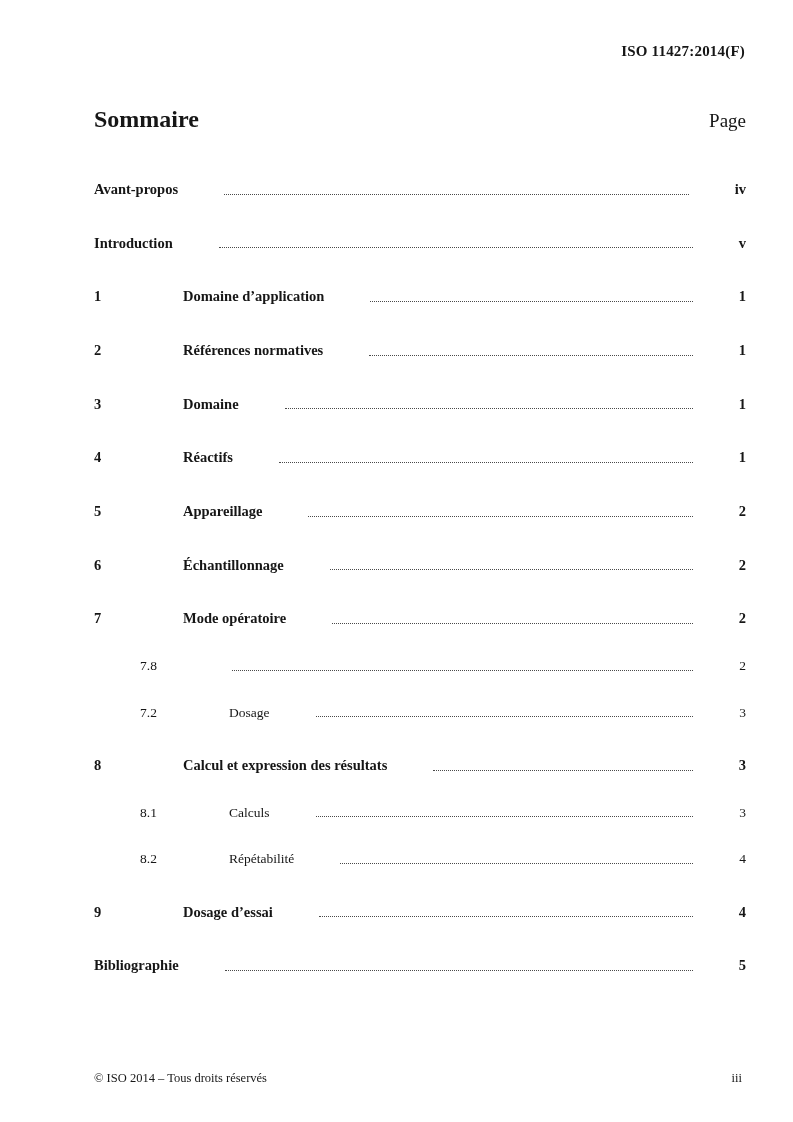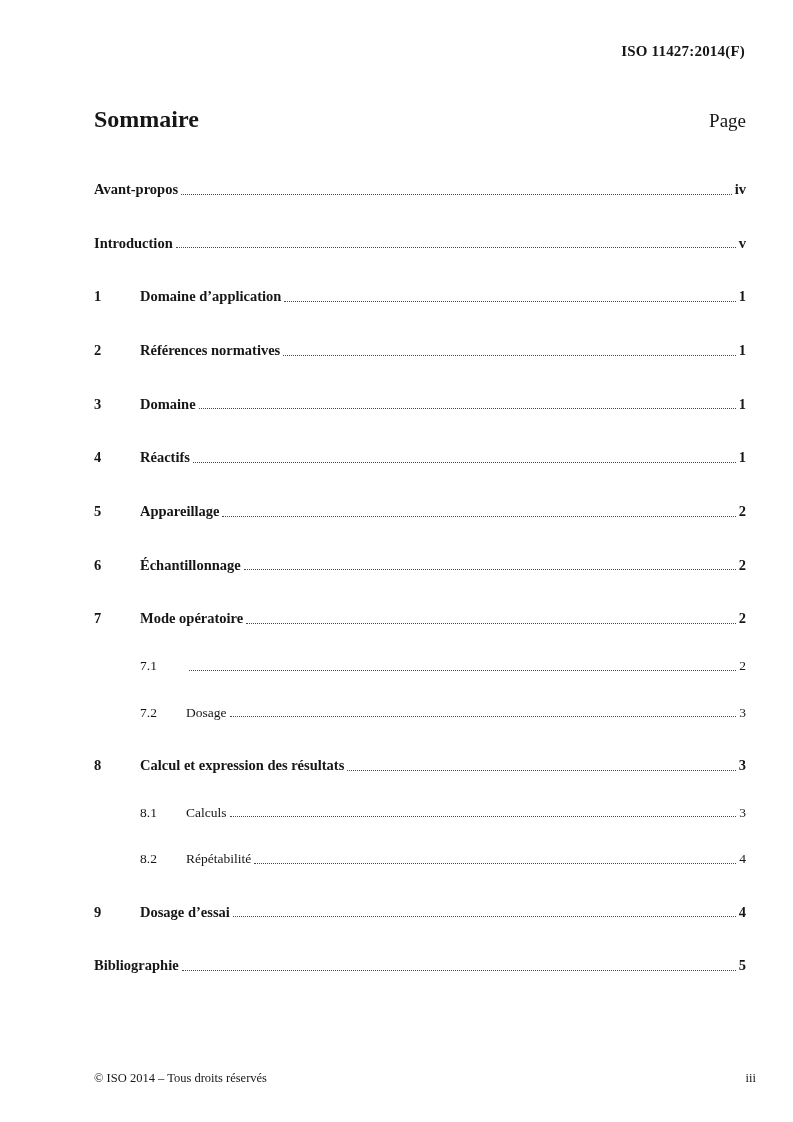--- a/index.html
+++ b/index.html
@@ -49,20 +49,21 @@
     left: 94px;
     right: 47px;
   }
   .toc-row {
     display: flex;
     align-items: flex-end;
     line-height: 1.15;
     margin-top: 9px;
     font-size: 14.5px;
     font-weight: bold;
+    gap: 43px;
   }
   .toc-row.lv2 {
     margin-top: 3px;
     font-size: 13.5px;
     font-weight: normal;
     padding-left: 46px;
   }
   .toc-row:first-child {
     margin-top: 0;
   }
@@ -80,21 +81,21 @@
     margin: 0 3px 3px 3px;
     height: 0;
   }
   .toc-row .pg {
     flex: 0 0 auto;
     margin-top: 28px;
   }
   .footer {
     position: absolute;
     left: 94px;
-    right: 37px;
+    right: 51px;
     bottom: 36px;
     display: flex;
     justify-content: space-between;
     align-items: baseline;
     font-size: 12.5px;
   }
 </style>
 </head>
 <body>
 
@@ -164,21 +165,21 @@
     </div>
 
     <div class="toc-row lv1">
       <span class="num">7</span>
       <span class="label">Mode opératoire</span>
       <span class="leader"></span>
       <span class="pg">2</span>
     </div>
 
     <div class="toc-row lv2">
-      <span class="num">7.1</span>
+      <span class="num">7.8</span>
       <span class="leader"></span>
       <span class="pg">2</span>
     </div>
 
     <div class="toc-row lv2">
       <span class="num">7.2</span>
       <span class="label">Dosage</span>
       <span class="leader"></span>
       <span class="pg">3</span>
     </div>

